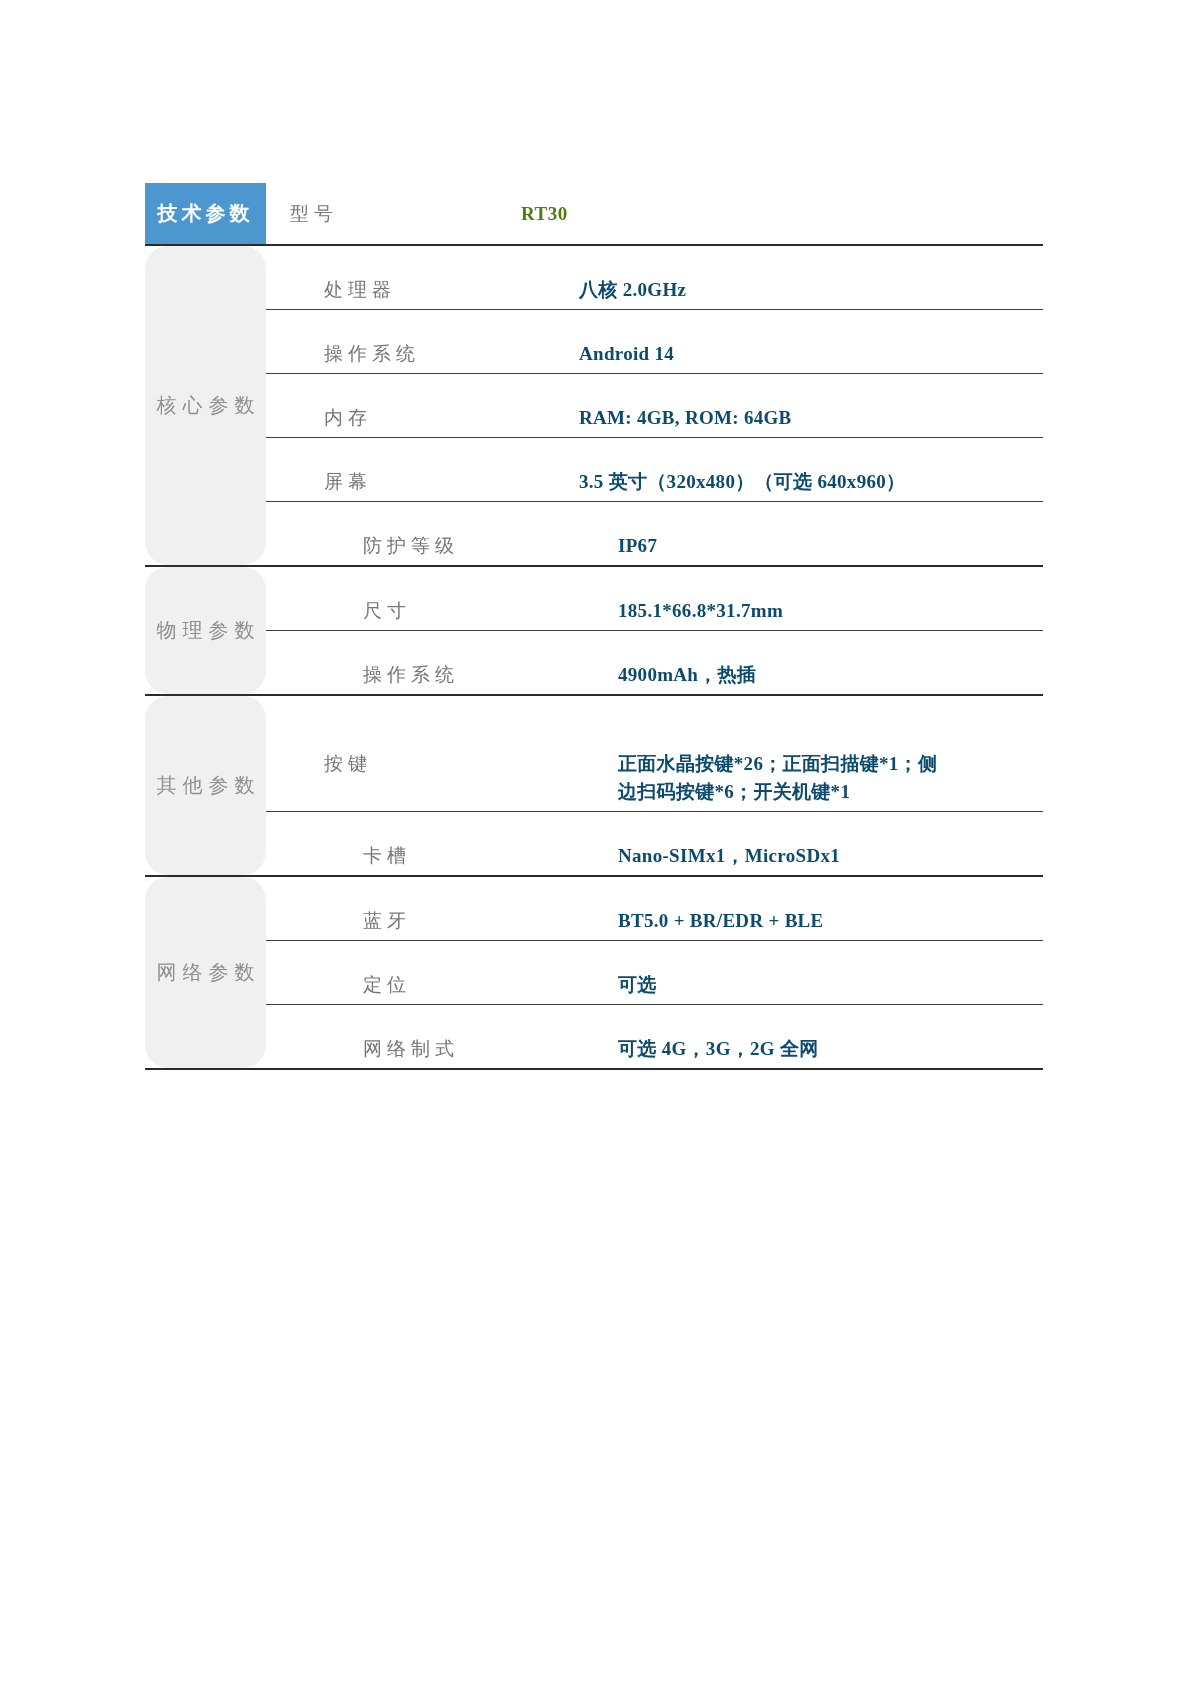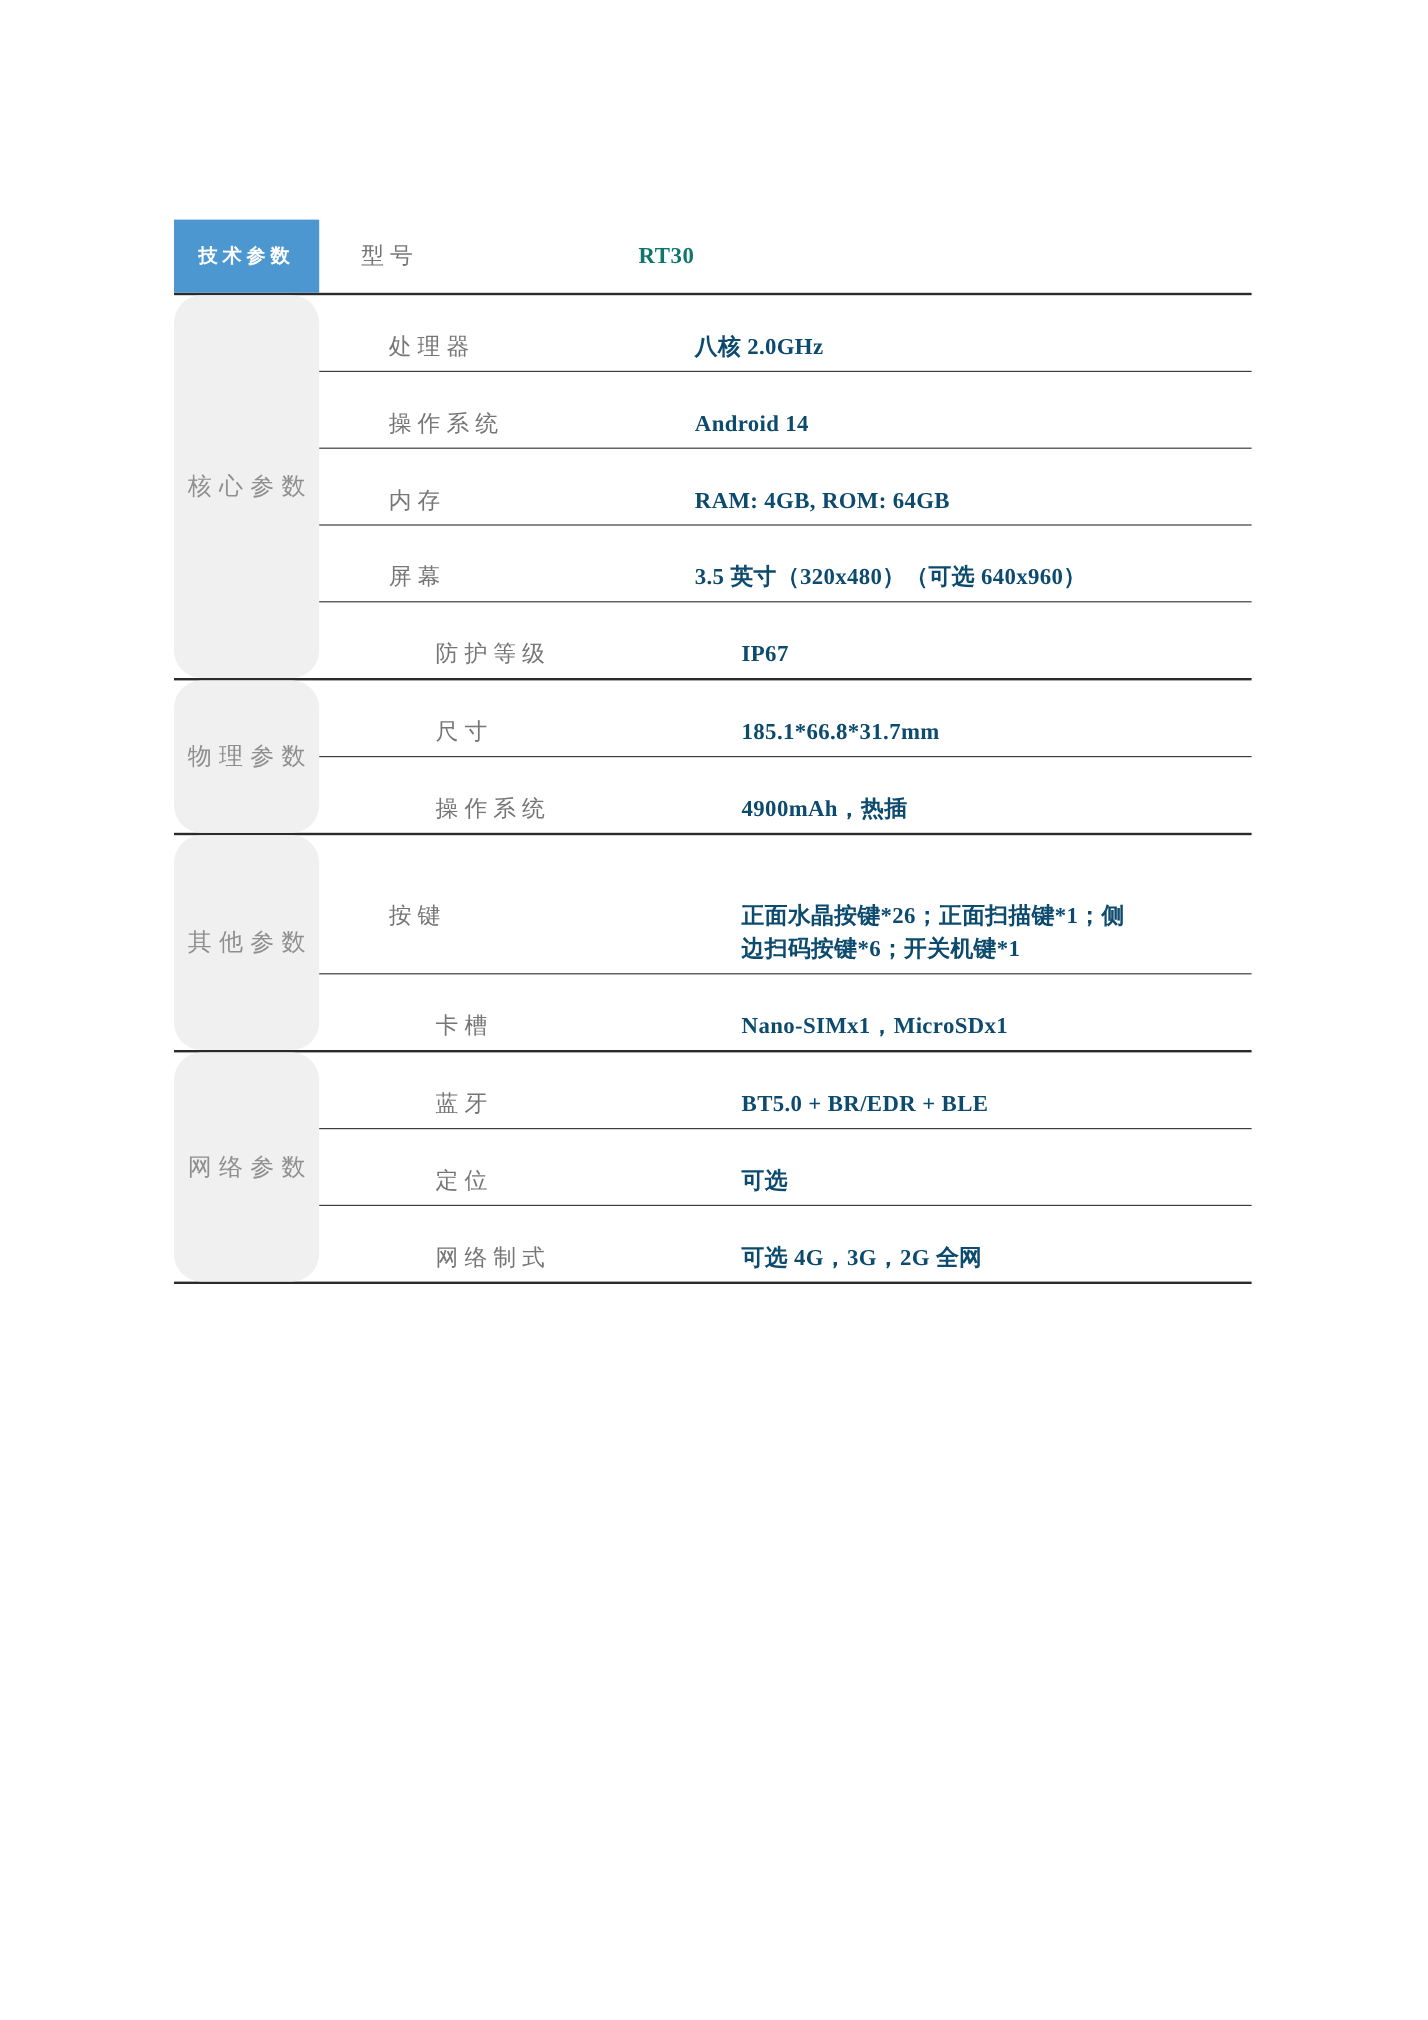--- a/index.html
+++ b/index.html
@@ -25,33 +25,33 @@
   .badge {
     width: 121px;
     flex: 0 0 121px;
     background: #4d97d0;
     color: #ffffff;
     display: flex;
     align-items: center;
     justify-content: center;
     font-family: Liberation Serif, serif;
     font-weight: bold;
-    font-size: 16px;
+    font-size: 20px;
     letter-spacing: 4px;
   }
   .header-row {
     flex: 1;
     display: flex;
     align-items: center;
     height: 61px;
   }
-  .header-row .label { padding-left: 24px; width: 255px; flex: 0 0 255px; margin-left: 11px; }
+  .header-row .label { padding-left: 24px; width: 255px; flex: 0 0 255px; }
   .header-row .val {
     font-weight: bold;
-    color: #0f766e;
+    color: #4d7c0f;
     letter-spacing: 0.5px;
   }
   
   .section {
     display: flex;
     border-bottom: 2px solid #2b2b2b;
   }
   .side {
     width: 121px;
     flex: 0 0 121px;

